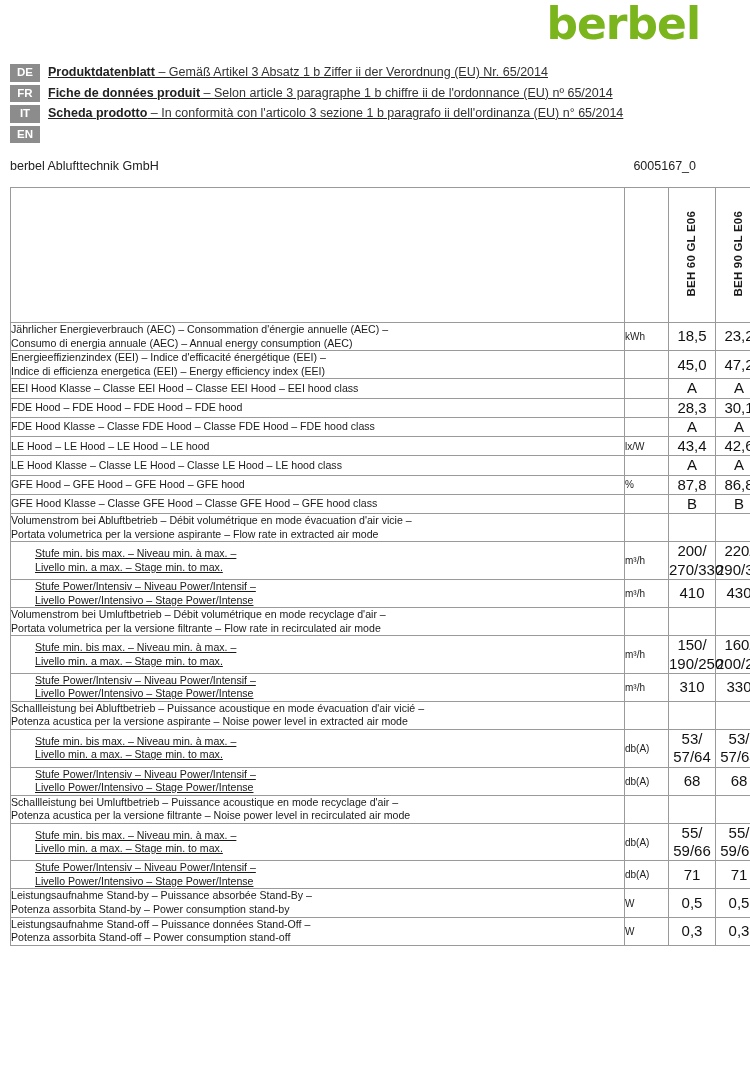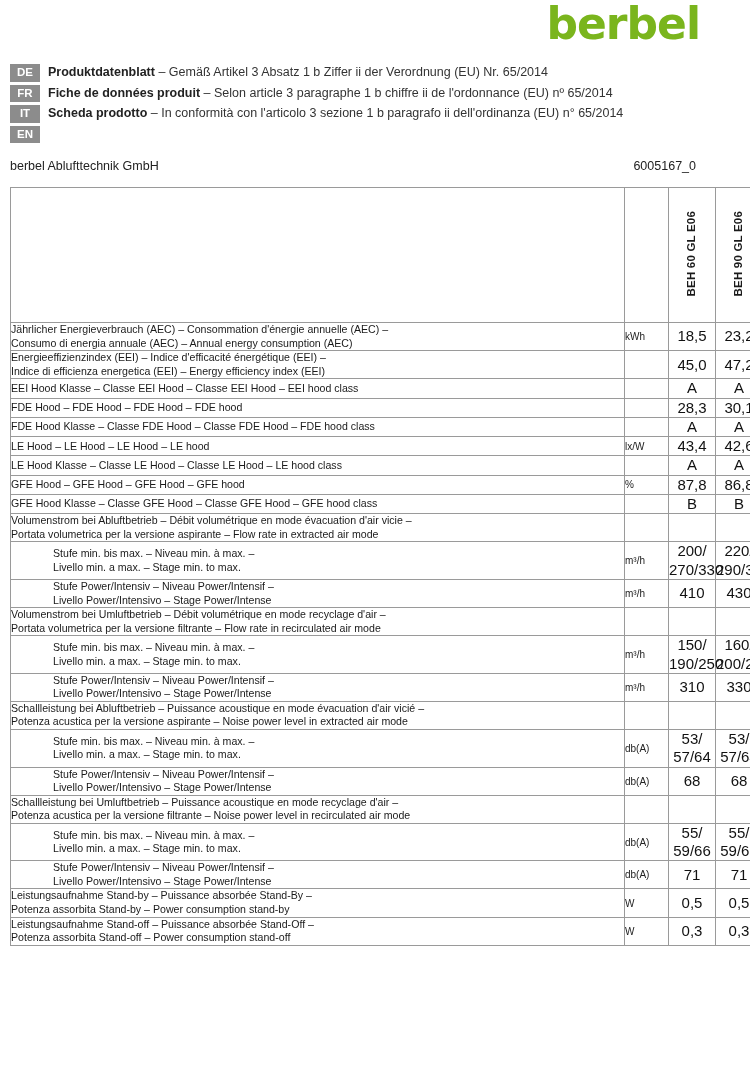--- a/index.html
+++ b/index.html
@@ -55,20 +55,21 @@
     font-size: 11.5px;
     color: #ffffff;
     background: #8c8c8c;
     text-align: center;
     padding: 1px 0 1px;
     margin-right: 8px;
     border-radius: 0;
   }
   .lang-text {
     color: #222;
+    text-decoration: underline;
   }
   .lang-text b {
     font-weight: bold;
   }
   .lang-text .rest {
     color: #333;
   }
   
   .company-row {
     display: flex;
@@ -97,21 +98,22 @@
   }
   .c-label  { width: 614px; }
   .c-unit   { width: 44px;  }
   .c-val    { width: 47px;  }
 
   td.label {
     padding: 5px 6px 5px 8px;
     line-height: 1.28;
   }
   td.label.indent {
-    padding-left: 42px;
+    padding-left: 24px;
+    text-decoration: underline;
   }
   td.unit {
     text-align: left;
     font-size: 10px;
     color: #222;
   }
   td.val {
     text-align: center;
     font-size: 15px;
     color: #111;
@@ -471,21 +473,21 @@
           <td class="unit">W</td>
           <td class="val">
             <span class="subline">0,5</span>
           </td>
           <td class="val">
             <span class="subline">0,5</span>
           </td>
         </tr>
         <tr>
           <td class="label">
-            <span class="subline">Leistungsaufnahme Stand-off – Puissance absorbée Stand-Off –</span>
+            <span class="subline">Leistungsaufnahme Stand-off – Puissance données Stand-Off –</span>
             <span class="subline">Potenza assorbita Stand-off – Power consumption stand-off</span>
           </td>
           <td class="unit">W</td>
           <td class="val">
             <span class="subline">0,3</span>
           </td>
           <td class="val">
             <span class="subline">0,3</span>
           </td>
         </tr>

